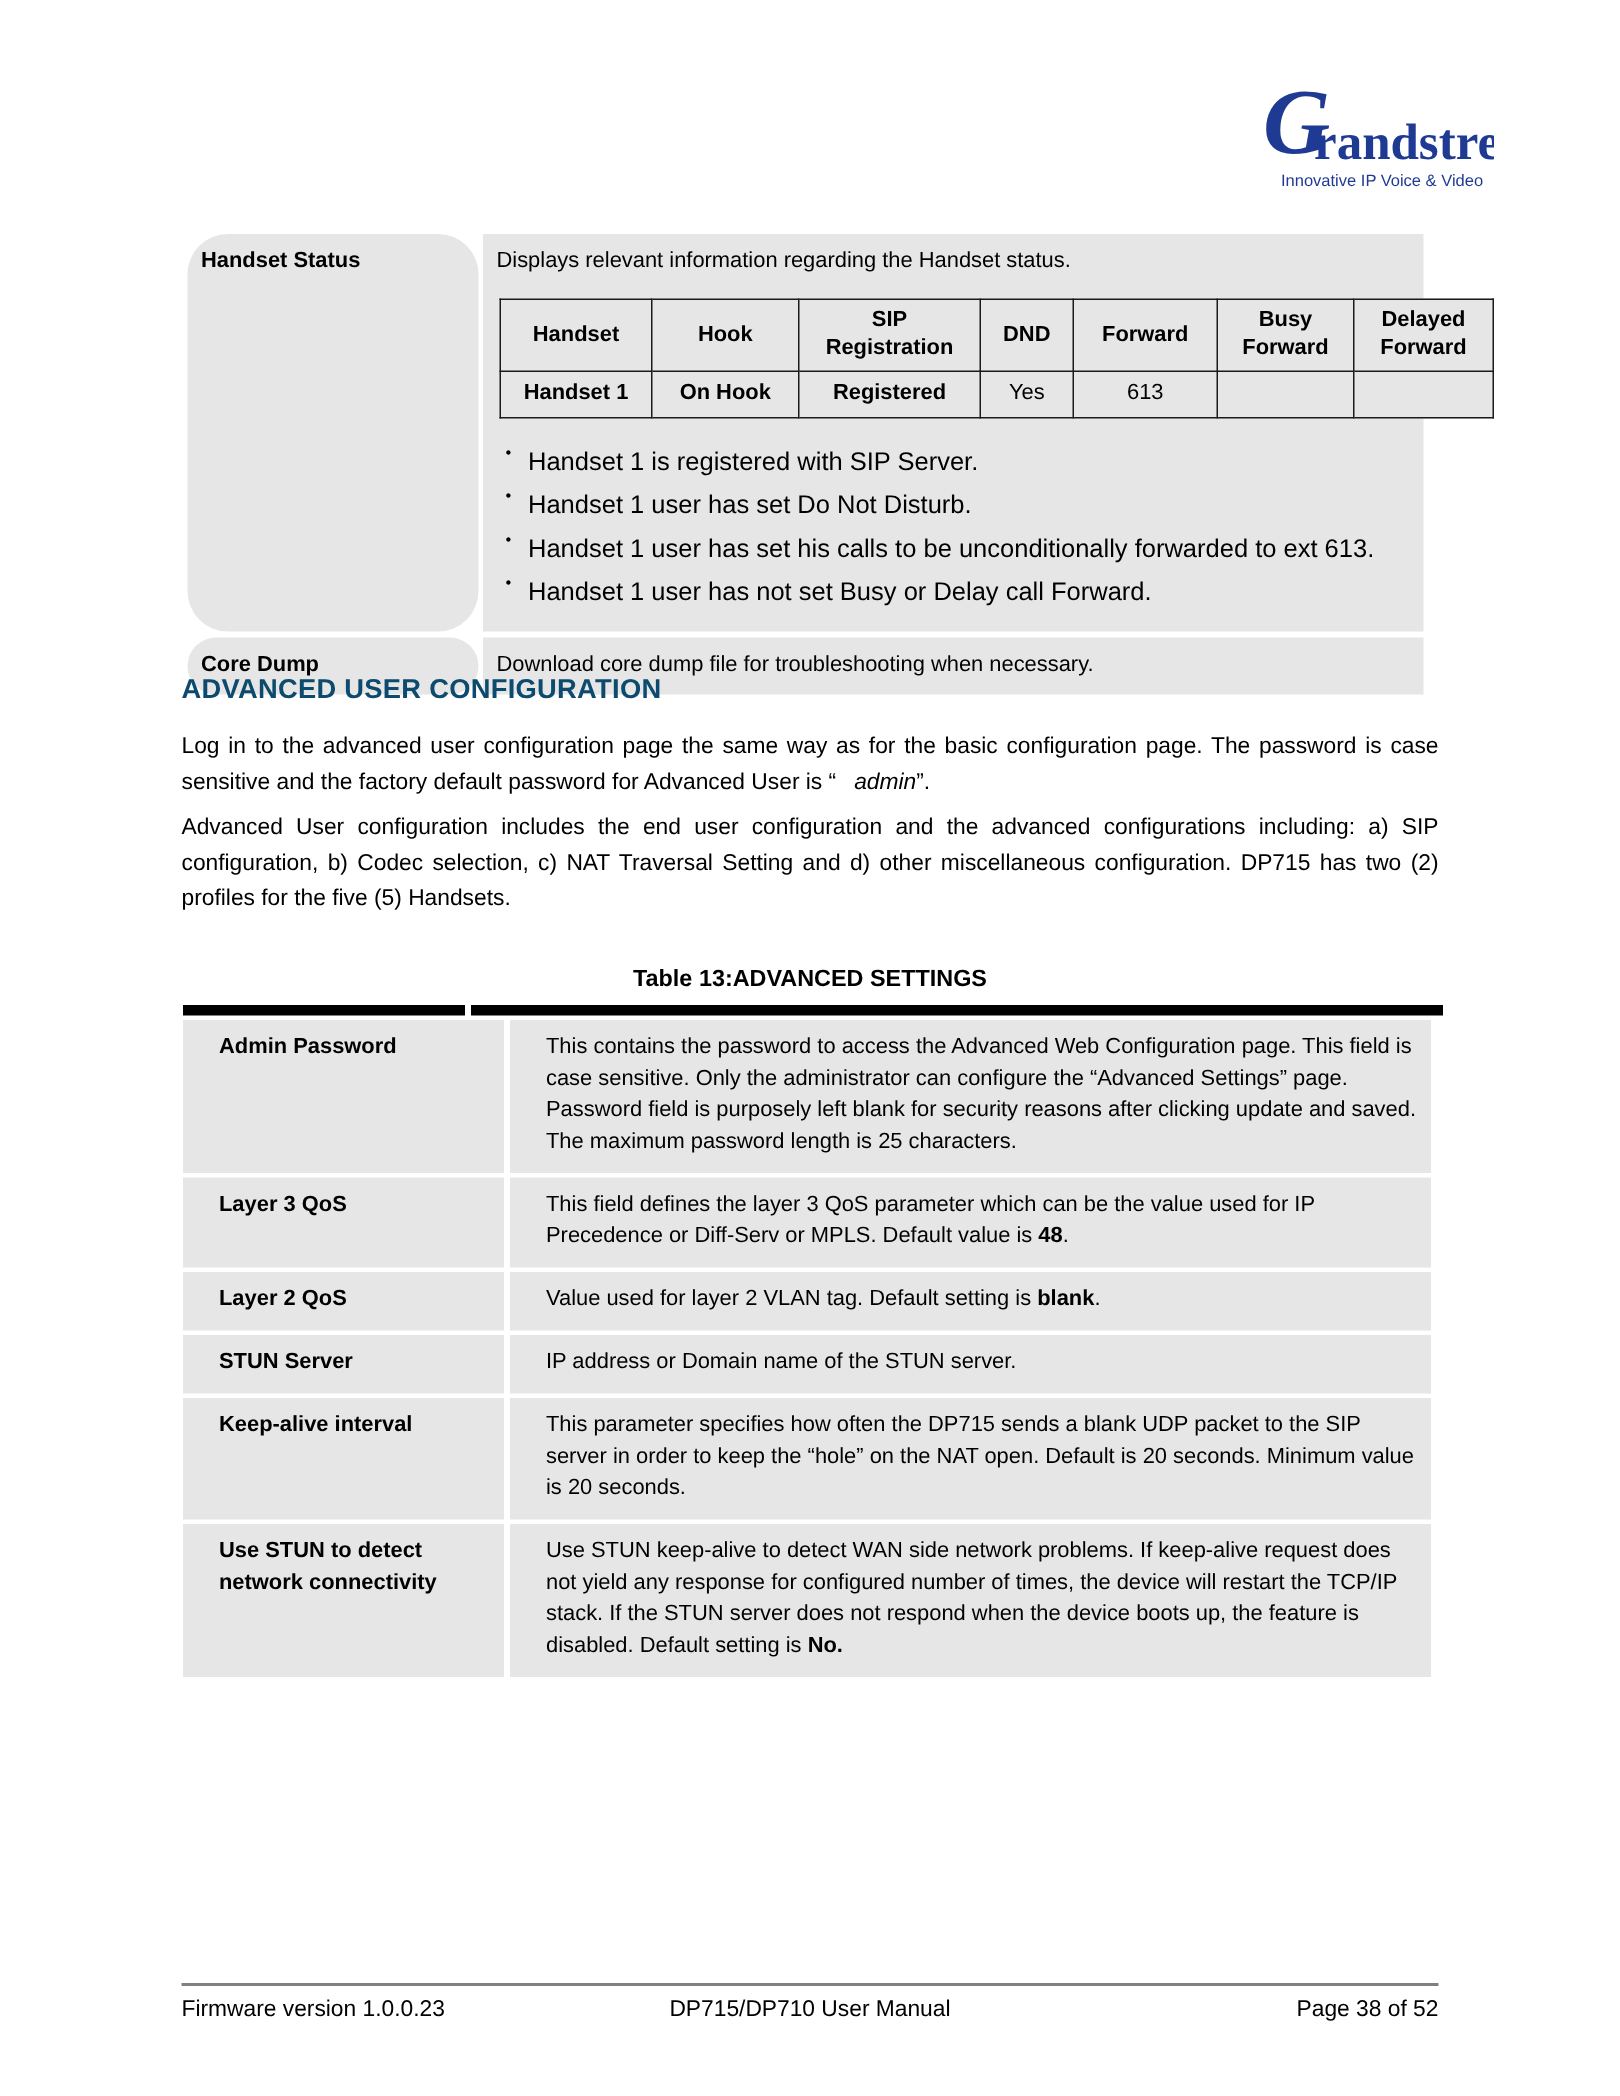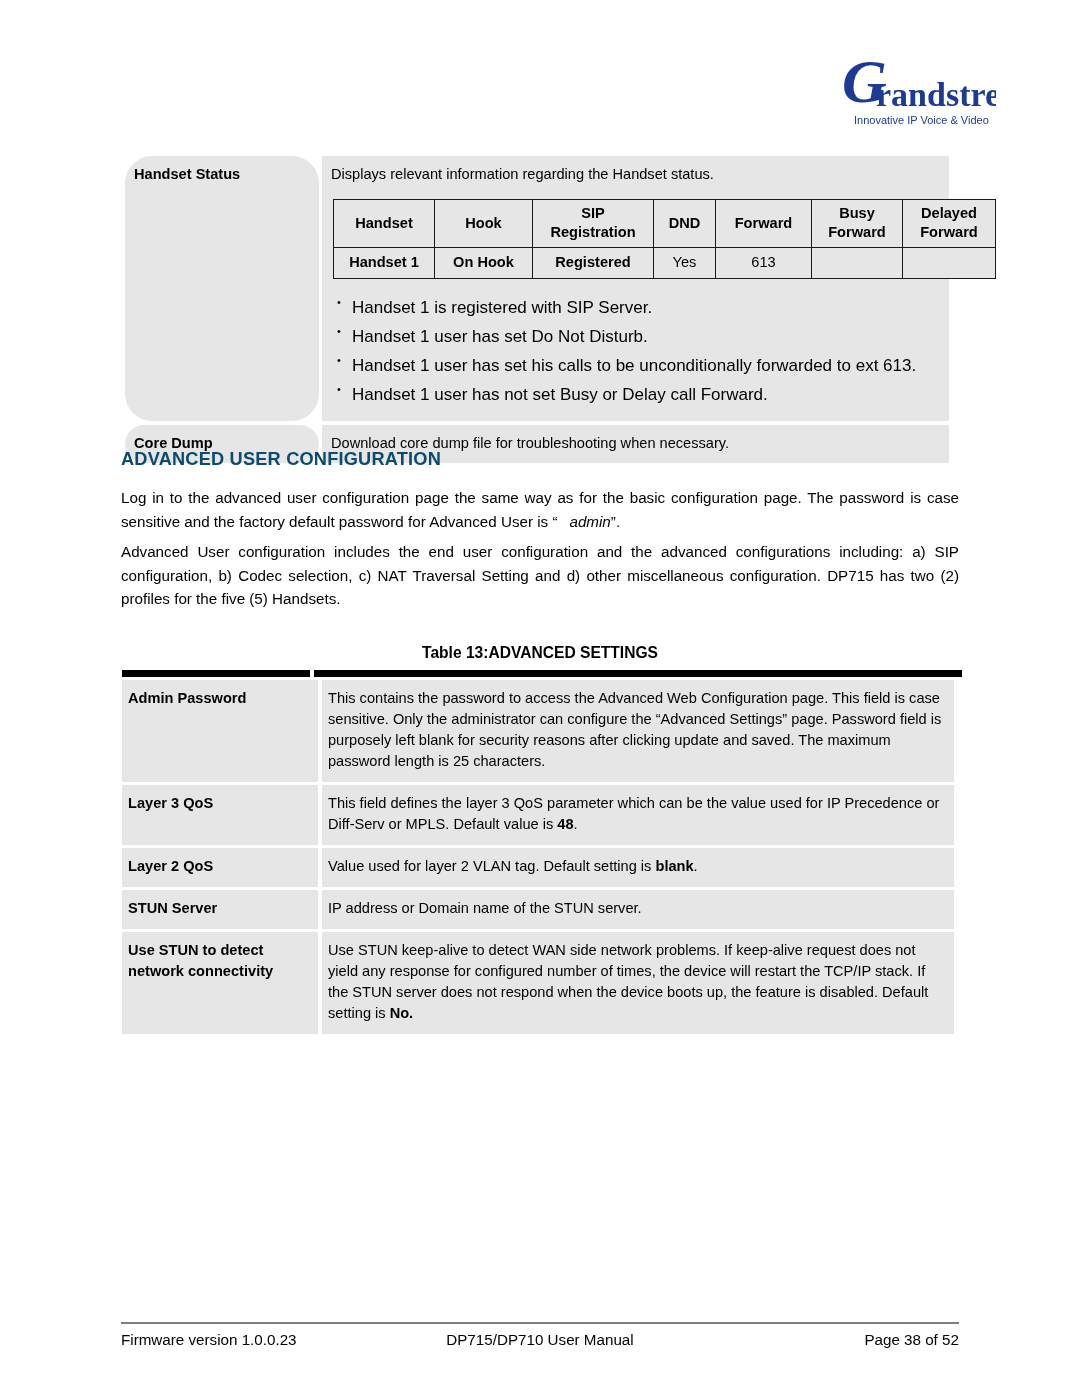--- a/index.html
+++ b/index.html
@@ -164,21 +164,21 @@
     border-collapse: separate;
     border-spacing: 4px 3px;
     width: 840px;
     table-layout: fixed;
     margin-left: -4px;
     margin-top: -3px;
   }
   .settings-table td {
     background: #e6e6e6;
     vertical-align: top;
-    padding: 8px 10px 10px 6px;
+    padding: 8px 10px 10px 24px;
     font-size: 14.6px;
     line-height: 1.44;
   }
   .settings-table td.key {
     width: 180px;
     font-weight: bold;
   }
   .settings-table b { font-weight: bold; }
 
   
@@ -311,20 +311,24 @@
         <tr>
           <td class="key">Layer 2 QoS</td>
           <td><span>Value used for layer 2 VLAN tag.  Default setting is </span><b>blank</b><span>.</span></td>
         </tr>
 
         <tr>
           <td class="key">STUN Server</td>
           <td>IP address or Domain name of the STUN server.</td>
         </tr>
 
+        <tr>
+          <td class="key">Keep-alive interval</td>
+          <td>This parameter specifies how often the DP715  sends a blank UDP packet to the SIP server in order to keep the “hole” on the NAT open.  Default is 20 seconds. Minimum value is 20 seconds.</td>
+        </tr>
 
         <tr>
           <td class="key">
             <span>Use STUN to detect</span><br>
             <span>network connectivity</span>
           </td>
           <td><span>Use STUN keep-alive to detect WAN side network problems. If keep-alive request does not yield any response for configured number of times, the device will restart the TCP/IP stack. If the STUN server does not respond when the device boots up, the feature is disabled. Default setting is </span><b>No.</b></td>
         </tr>
 
       </tbody>

